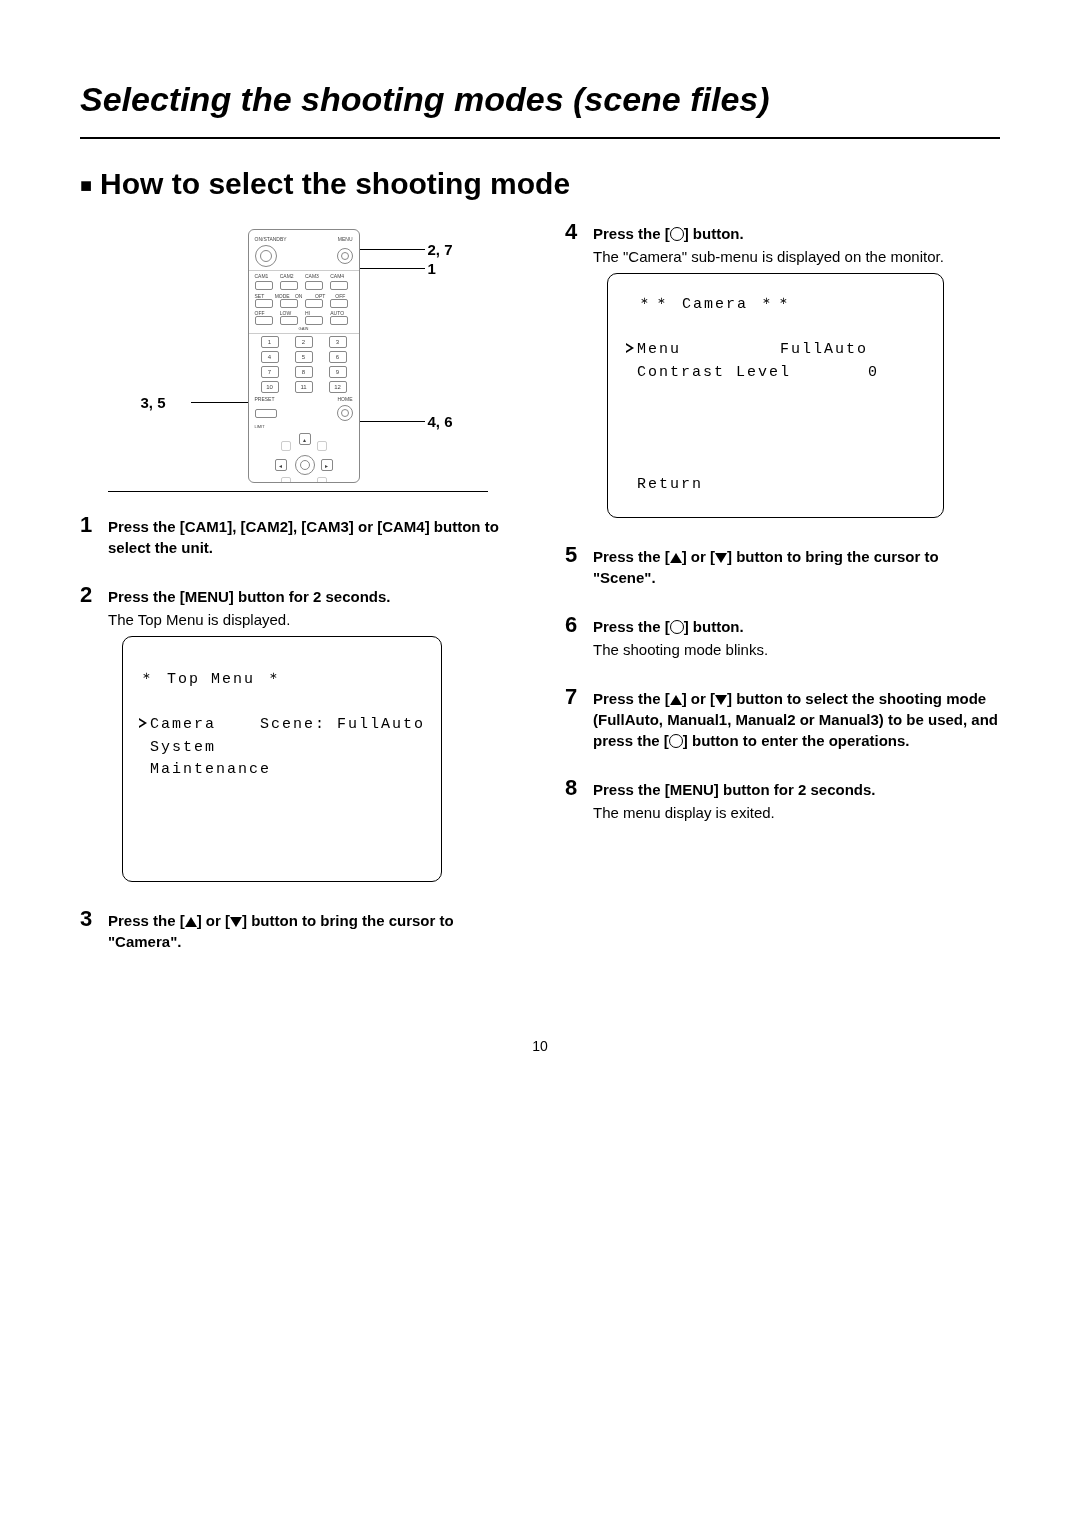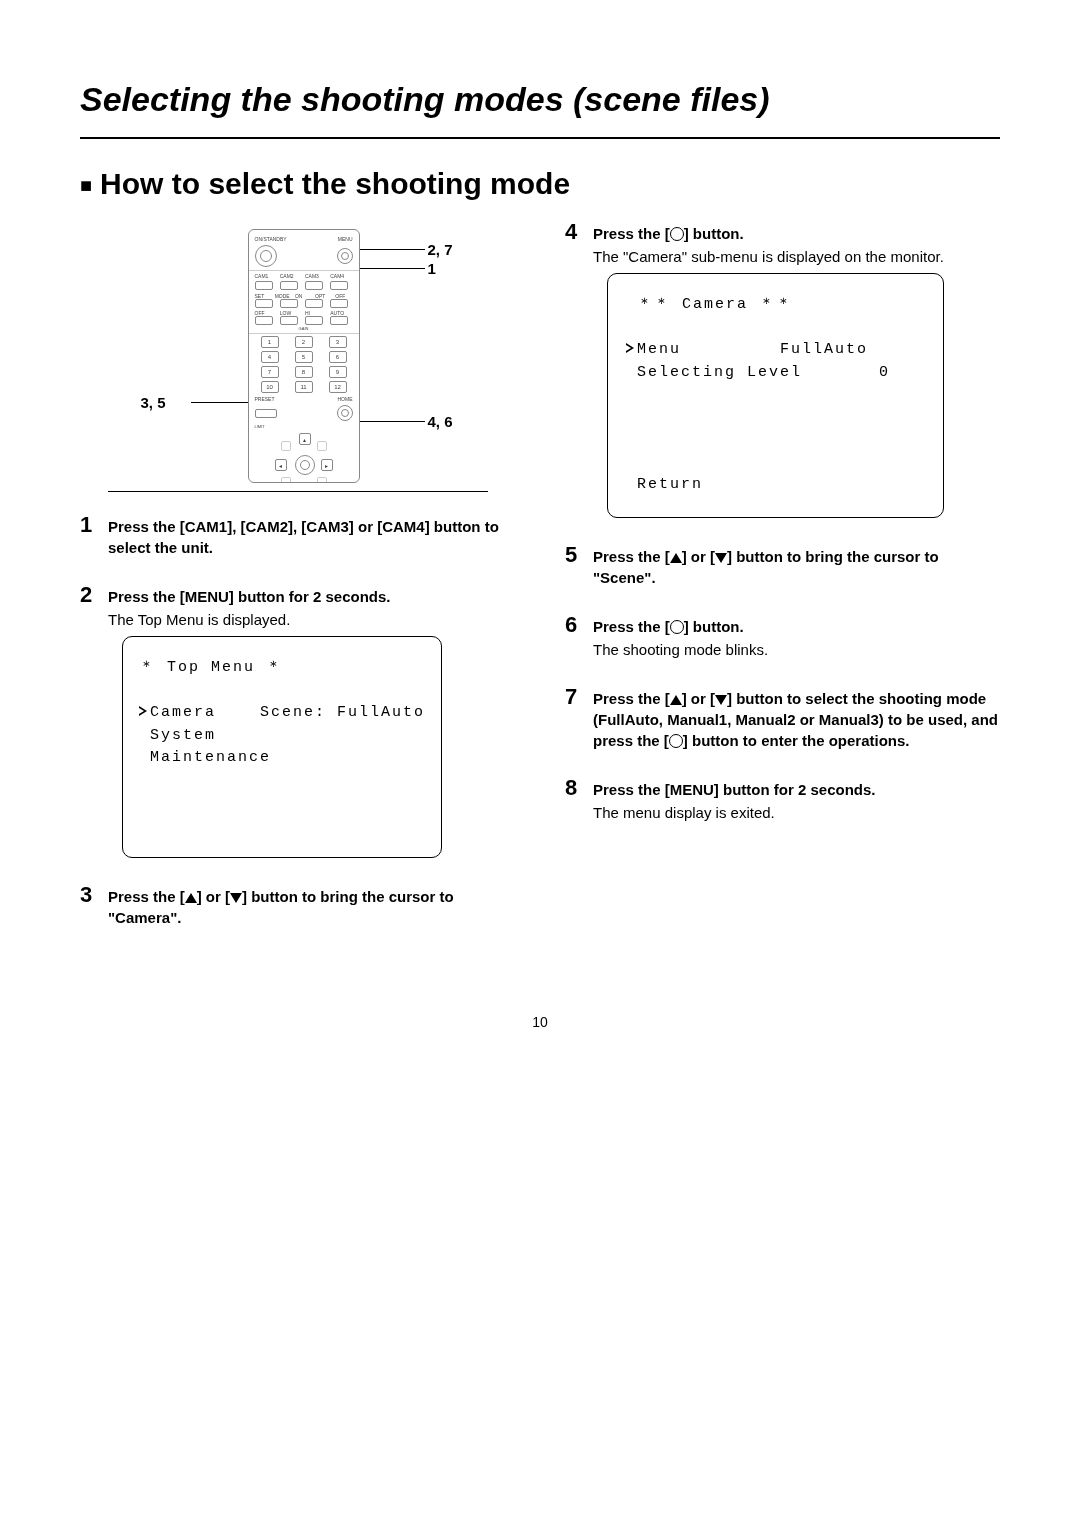--- a/index.html
+++ b/index.html
@@ -102,21 +102,21 @@
   .step-list { margin-top: 22px; }
   .step { display: flex; margin-bottom: 26px; gap: 10px; }
   .step-num { font-size: 22px; font-weight: bold; line-height: 1; min-width: 18px; }
   .step-body { font-size: 15px; line-height: 1.4; padding-top: 2px; }
   .step-body .bold { font-weight: bold; }
   .step-body .detail { margin-top: 2px; }
 
   .menu-box {
     border: 1px solid #000;
     border-radius: 10px;
-    padding: 20px 16px;
+    padding: 32px 16px;
     font-family: "Courier New", monospace;
     font-size: 15px;
     white-space: pre;
     letter-spacing: 2px;
     line-height: 1.5;
     margin: 6px 0 0 14px;
     min-height: 170px;
   }
   .menu-box-tall { min-height: 180px; }
   .menu-camera { padding: 20px 18px; min-height: 190px; }
@@ -303,21 +303,21 @@
     <div class="col">
       <div class="step-list" style="margin-top:0;">
         <div class="step">
           <div class="step-num">4</div>
           <div class="step-body">
             <div class="bold"><span>Press the [</span><span class="circle-glyph"></span><span>] button.</span></div>
             <div class="detail">The "Camera" sub-menu is displayed on the monitor.</div>
             <div class="menu-box menu-camera"> ＊＊<span> Camera </span>＊＊
 
 <span class="hollow-arrow"></span><span>Menu</span>         <span>FullAuto</span>
-<span> Selecting Level</span>       <span>0</span>
+<span> Contrast Level</span>       <span>0</span>
 
 
 
 
 <span> Return</span></div>
           </div>
         </div>
 
         <div class="step">
           <div class="step-num">5</div>

